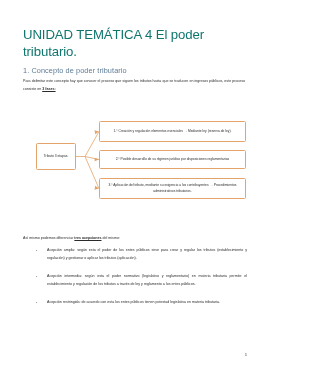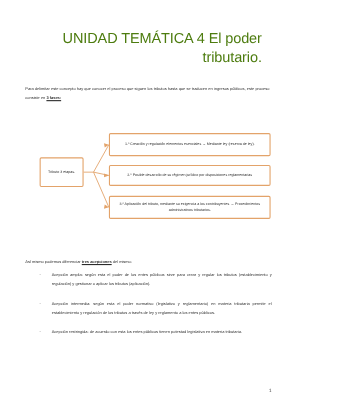--- a/index.html
+++ b/index.html
@@ -27,23 +27,22 @@
   }
 
   .doc-title {
     position: absolute;
     left: 23px;
     top: 27px;
     width: 215px;
     font-size: 13.2px;
     line-height: 16.5px;
     font-weight: 400;
-    color: #4d7c0f;
+    color: #0f766e;
     letter-spacing: -0.1px;
-    text-align: right;
   }
 
   .section-heading {
     position: absolute;
     left: 23px;
     top: 66px;
     width: 220px;
     font-size: 7.3px;
     line-height: 9px;
     font-weight: 400;
@@ -164,20 +163,21 @@
     color: #3b3b3b;
   }
 </style>
 </head>
 <body>
 
 <div class="page">
 
   <div class="doc-title">UNIDAD TEMÁTICA 4 El poder tributario.</div>
 
+  <div class="section-heading">1. Concepto de poder tributario</div>
 
   <div class="intro-para">
     <span>Para delimitar este concepto hay que conocer el proceso que siguen los tributos hasta que se traducen en ingresos públicos, este proceso consiste en </span><b>3 fases:</b>
   </div>
 
   <div class="diagram">
     <svg class="arrow-svg" viewBox="0 0 223 95">
       <line x1="53" y1="46.5" x2="62" y2="46.5" stroke="#e3a36a" stroke-width="0.8"></line>
       <line x1="62" y1="46.5" x2="76" y2="21.5" stroke="#e3a36a" stroke-width="0.8"></line>
       <line x1="62" y1="46.5" x2="76" y2="49.5" stroke="#e3a36a" stroke-width="0.8"></line>

